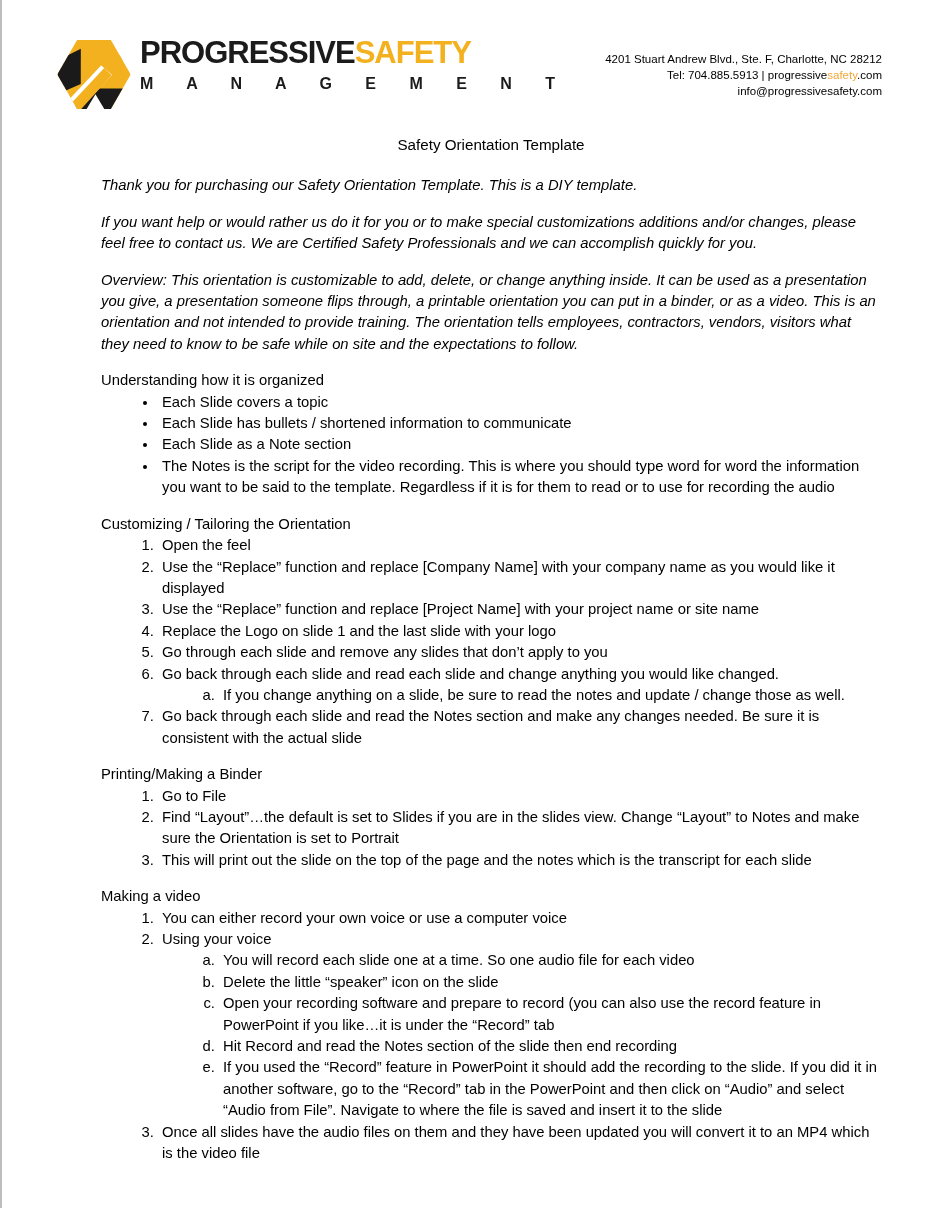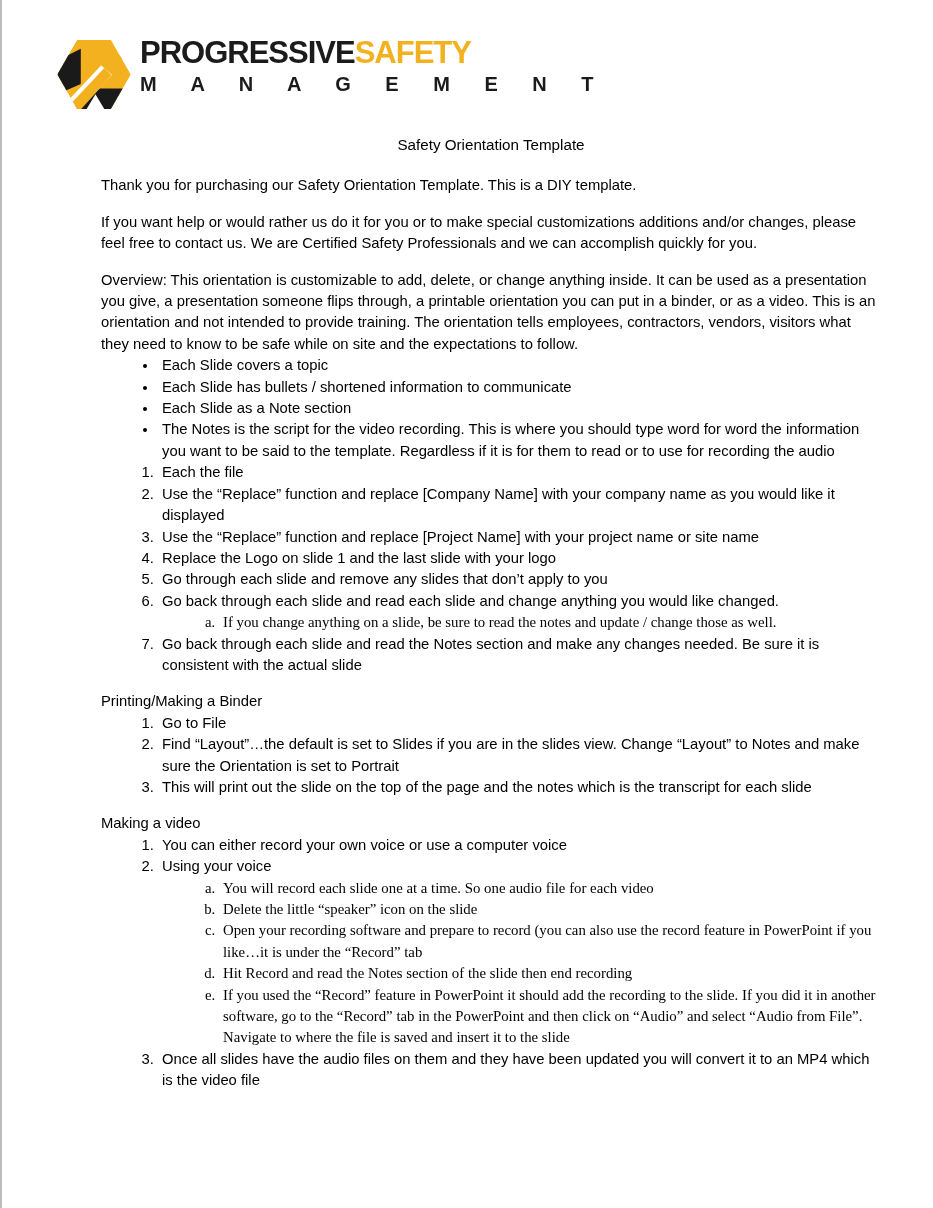--- a/index.html
+++ b/index.html
@@ -22,21 +22,21 @@
   }
   .logo { display:flex; align-items:flex-start; gap:9px; }
   .logo-mark { flex:0 0 auto; margin-top:2px; }
   .logo-text { display:flex; flex-direction:column; }
   .logo-line1 {
     font-size:31px; font-weight:bold; line-height:30px;
     letter-spacing:-1px; color:#1b1b1b; white-space:nowrap;
   }
   .logo-line1 .brand-safety { color:#F3B01F; }
   .logo-line2 {
-    font-size:20px; font-weight:bold; color:#1b1b1b;
+    font-size:16px; font-weight:bold; color:#1b1b1b;
     letter-spacing:14.5px; line-height:24px; margin-top:4px; white-space:nowrap;
   }
   .contact {
     text-align:right;
     font-size:11.5px;
     line-height:16px;
     padding-top:13px;
     color:#000;
   }
   .contact .hl { color:#F0A73C; }
@@ -47,33 +47,32 @@
     line-height:21.4px;
     margin-left:44px;
   }
   .title {
     text-align:center;
     font-size:15.2px;
     font-weight:normal;
     margin:25px 0 0 0;
   }
   .doc-body p { margin:15px 0 0 0; }
-  .doc-body p.para { margin-top:15px; }
+  .doc-body p.para { margin-top:15px;font-style:italic; }
   .sec-heading { margin:23px 0 0 0; }
   ul.lvl1, ol.lvl1 {
     margin:0; padding-left:57px;
     list-style-position:outside;
   }
   ul.lvl1 { list-style-type:disc; }
   ol.lvl1 { list-style-type:decimal; }
   ol.sub {
     margin:0; padding-left:57px;
     list-style-type:lower-alpha;
     list-style-position:outside;
-    font-family:Liberation Serif, serif;
   }
   li { margin:0; padding-left:4px; }
 </style>
 </head>
 <body>
 
 <div class="page">
 
   <header class="letterhead">
     <div class="logo">
@@ -94,41 +93,48 @@
         </g>
       </svg>
       <div class="logo-text">
         <div class="logo-line1">
           <span>PROGRESSIVE</span><span class="brand-safety">SAFETY</span>
         </div>
         <div class="logo-line2">M A N A G E M E N T</div>
       </div>
     </div>
 
+    <div class="contact">
+      <div>4201 Stuart Andrew Blvd., Ste. F, Charlotte, NC 28212</div>
+      <div><span>Tel: 704.885.5913 | progressive</span><span class="hl">safety</span><span>.com</span></div>
+      <div>info@progressivesafety.com</div>
+    </div>
   </header>
 
   <main class="doc-body">
     <h1 class="title">Safety Orientation Template</h1>
 
     <p class="para" style="margin-top:20px;">Thank you for purchasing our Safety Orientation Template.  This is a DIY template.</p>
     <p class="para">If you want help or would rather us do it for you or to make special customizations additions and/or changes, please feel free to contact us.  We are Certified Safety Professionals and we can accomplish quickly for you.</p>
     <p class="para">Overview: This orientation is customizable to add, delete, or change anything inside.  It can be used as a presentation you give, a presentation someone flips through, a printable orientation you can put in a binder, or as a video.  This is an orientation and not intended to provide training.  The orientation tells employees, contractors, vendors, visitors what they need to know to be safe while on site and the expectations to follow.</p>
 
     <section>
+      <p class="sec-heading">Understanding how it is organized</p>
       <ul class="lvl1">
           <li>Each Slide covers a topic</li>
           <li>Each Slide has bullets / shortened information to communicate</li>
           <li>Each Slide as a Note section</li>
           <li>The Notes is the script for the video recording.  This is where you should type word for word the information you want to be said to the template.  Regardless if it is for them to read or to use for recording the audio</li>
         </ul>
     </section>
 
     <section>
+      <p class="sec-heading">Customizing / Tailoring the Orientation</p>
       <ol class="lvl1">
-          <li>Each the file</li>
+          <li>Open the feel</li>
           <li>Use the “Replace” function and replace [Company Name] with your company name as you would like it displayed</li>
           <li>Use the “Replace” function and replace [Project Name] with your project name or site name</li>
           <li>Replace the Logo on slide 1 and the last slide with your logo</li>
           <li>Go through each slide and remove any slides that don’t apply to you</li>
           <li>Go back through each slide and read each slide and change anything you would like changed.<ol class="sub">
               <li>If you change anything on a slide, be sure to read the notes and update / change those as well.</li>
             </ol></li>
           <li>Go back through each slide and read the Notes section and make any changes needed.  Be sure it is consistent with the actual slide</li>
         </ol>
     </section>

